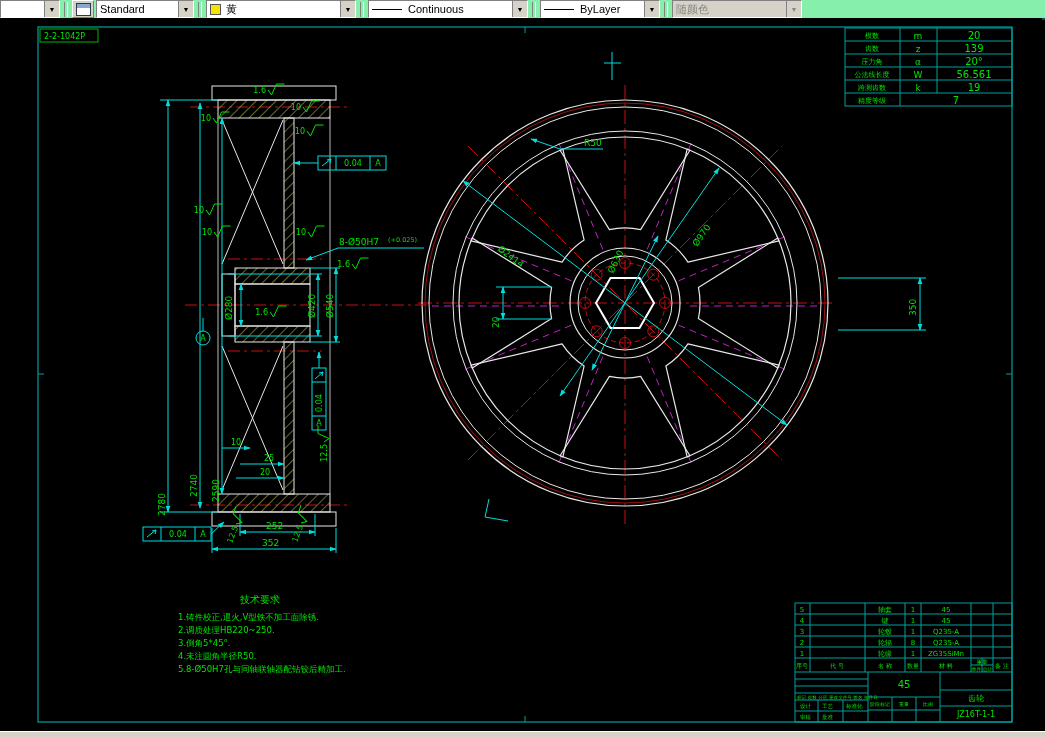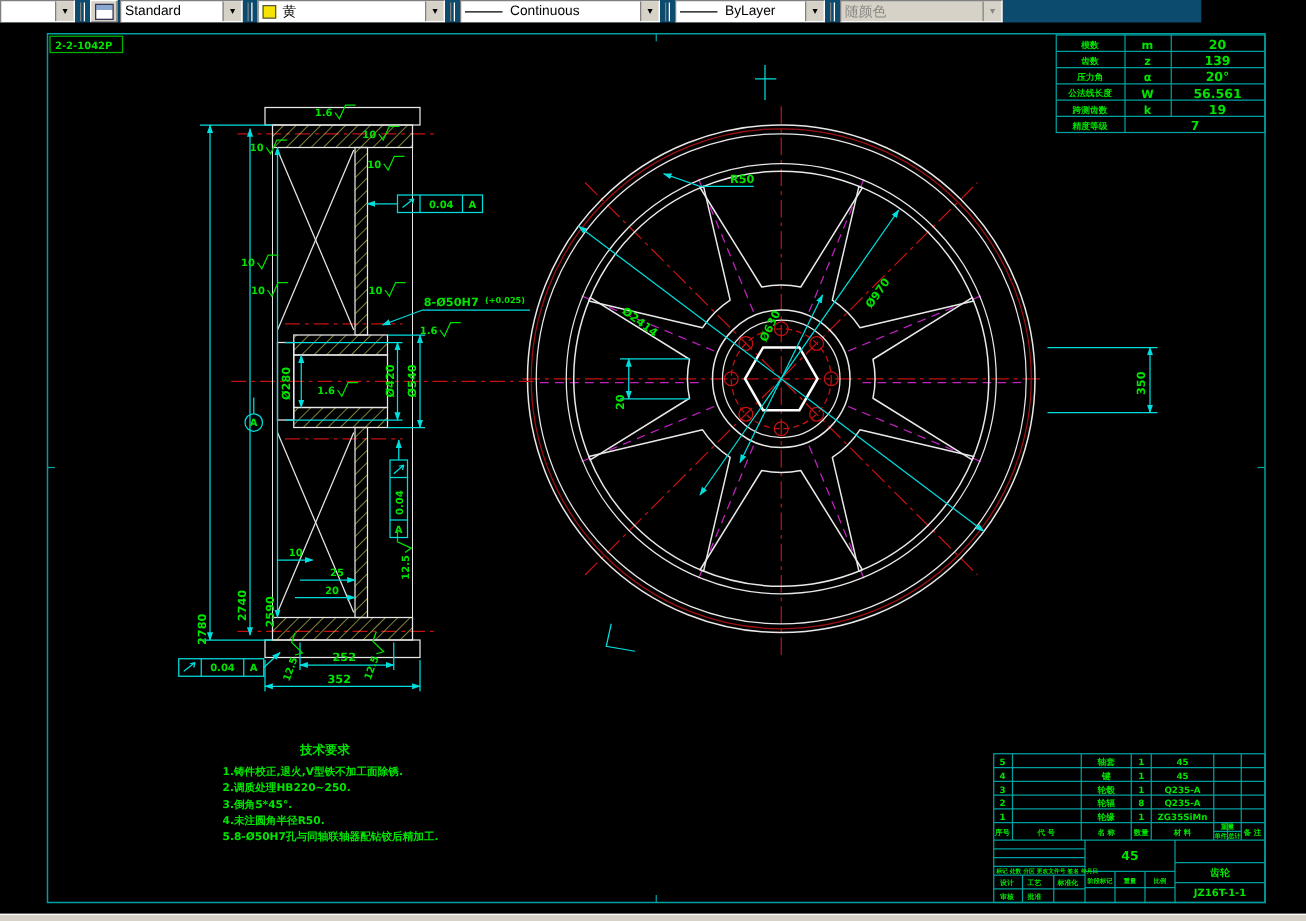--- a/index.html
+++ b/index.html
@@ -1,36 +1,36 @@
 <!DOCTYPE html>
 <html><head>
 <meta charset="utf-8">
 <style>
   html,body{margin:0;padding:0;background:#000;}
   .screen{position:relative;width:1045px;height:737px;overflow:hidden;
           font-family:"Liberation Sans","DejaVu Sans",sans-serif;}
   
-  .toolbar{position:absolute;top:0;left:0;width:961px;height:18px;background:#0c4a6e;
+  .toolbar{position:absolute;top:0;left:0;width:1045px;height:18px;background:#86efac;
            display:flex;align-items:center;gap:2px;border-bottom:2px solid #0c4a6e;}
   .combo{height:16px;background:#fff;border:1px solid;border-color:#808080 #fff #fff #808080;
          display:flex;align-items:center;font-size:11px;color:#000;overflow:hidden;}
   .combo .txt{flex:1;padding:0 3px;white-space:nowrap;}
   .combo .btn{width:14px;height:100%;background:#d6d2c8;border-left:1px solid #808080;
               display:flex;align-items:center;justify-content:center;font-size:7px;color:#000;}
   .combo.disabled{background:#d6d2c8;color:#8a8884;align-items:flex-end;}
   .sep{width:2px;height:15px;border-left:1px solid #808080;border-right:1px solid #fff;margin:0 2px;}
   .tbtn{width:20px;height:16px;background:#d6d2c8;border:1px solid;border-color:#fff #808080 #808080 #fff;
         display:flex;align-items:center;justify-content:center;}
   .swatch{width:9px;height:9px;background:#f4e304;border:1px solid #555;margin:0 2px 0 3px;}
   .lns{width:30px;height:1px;background:#000;margin:0 3px;}
   .icon-style{width:13px;height:11px;background:
      linear-gradient(#89a8d0,#89a8d0) 0 0/13px 4px no-repeat,
      linear-gradient(#fff,#fff) 0 4px/13px 7px no-repeat;border:1px solid #335;}
   
-  .canvas{position:absolute;top:18px;left:0;width:1042px;height:713px;background:#000;font-weight:bold;}
+  .canvas{position:absolute;top:18px;left:0;width:1042px;height:713px;background:#000;}
   .bottomstrip{position:absolute;top:731px;left:0;width:1045px;height:6px;background:#d6d2c8;border-top:1px solid #fff;}
   svg text{font-family:"DejaVu Sans","Liberation Sans",sans-serif;}
 </style>
 </head>
 <body>
 
 <div class="screen">
 
   <div class="toolbar">
     <div class="combo" style="width:58px">

